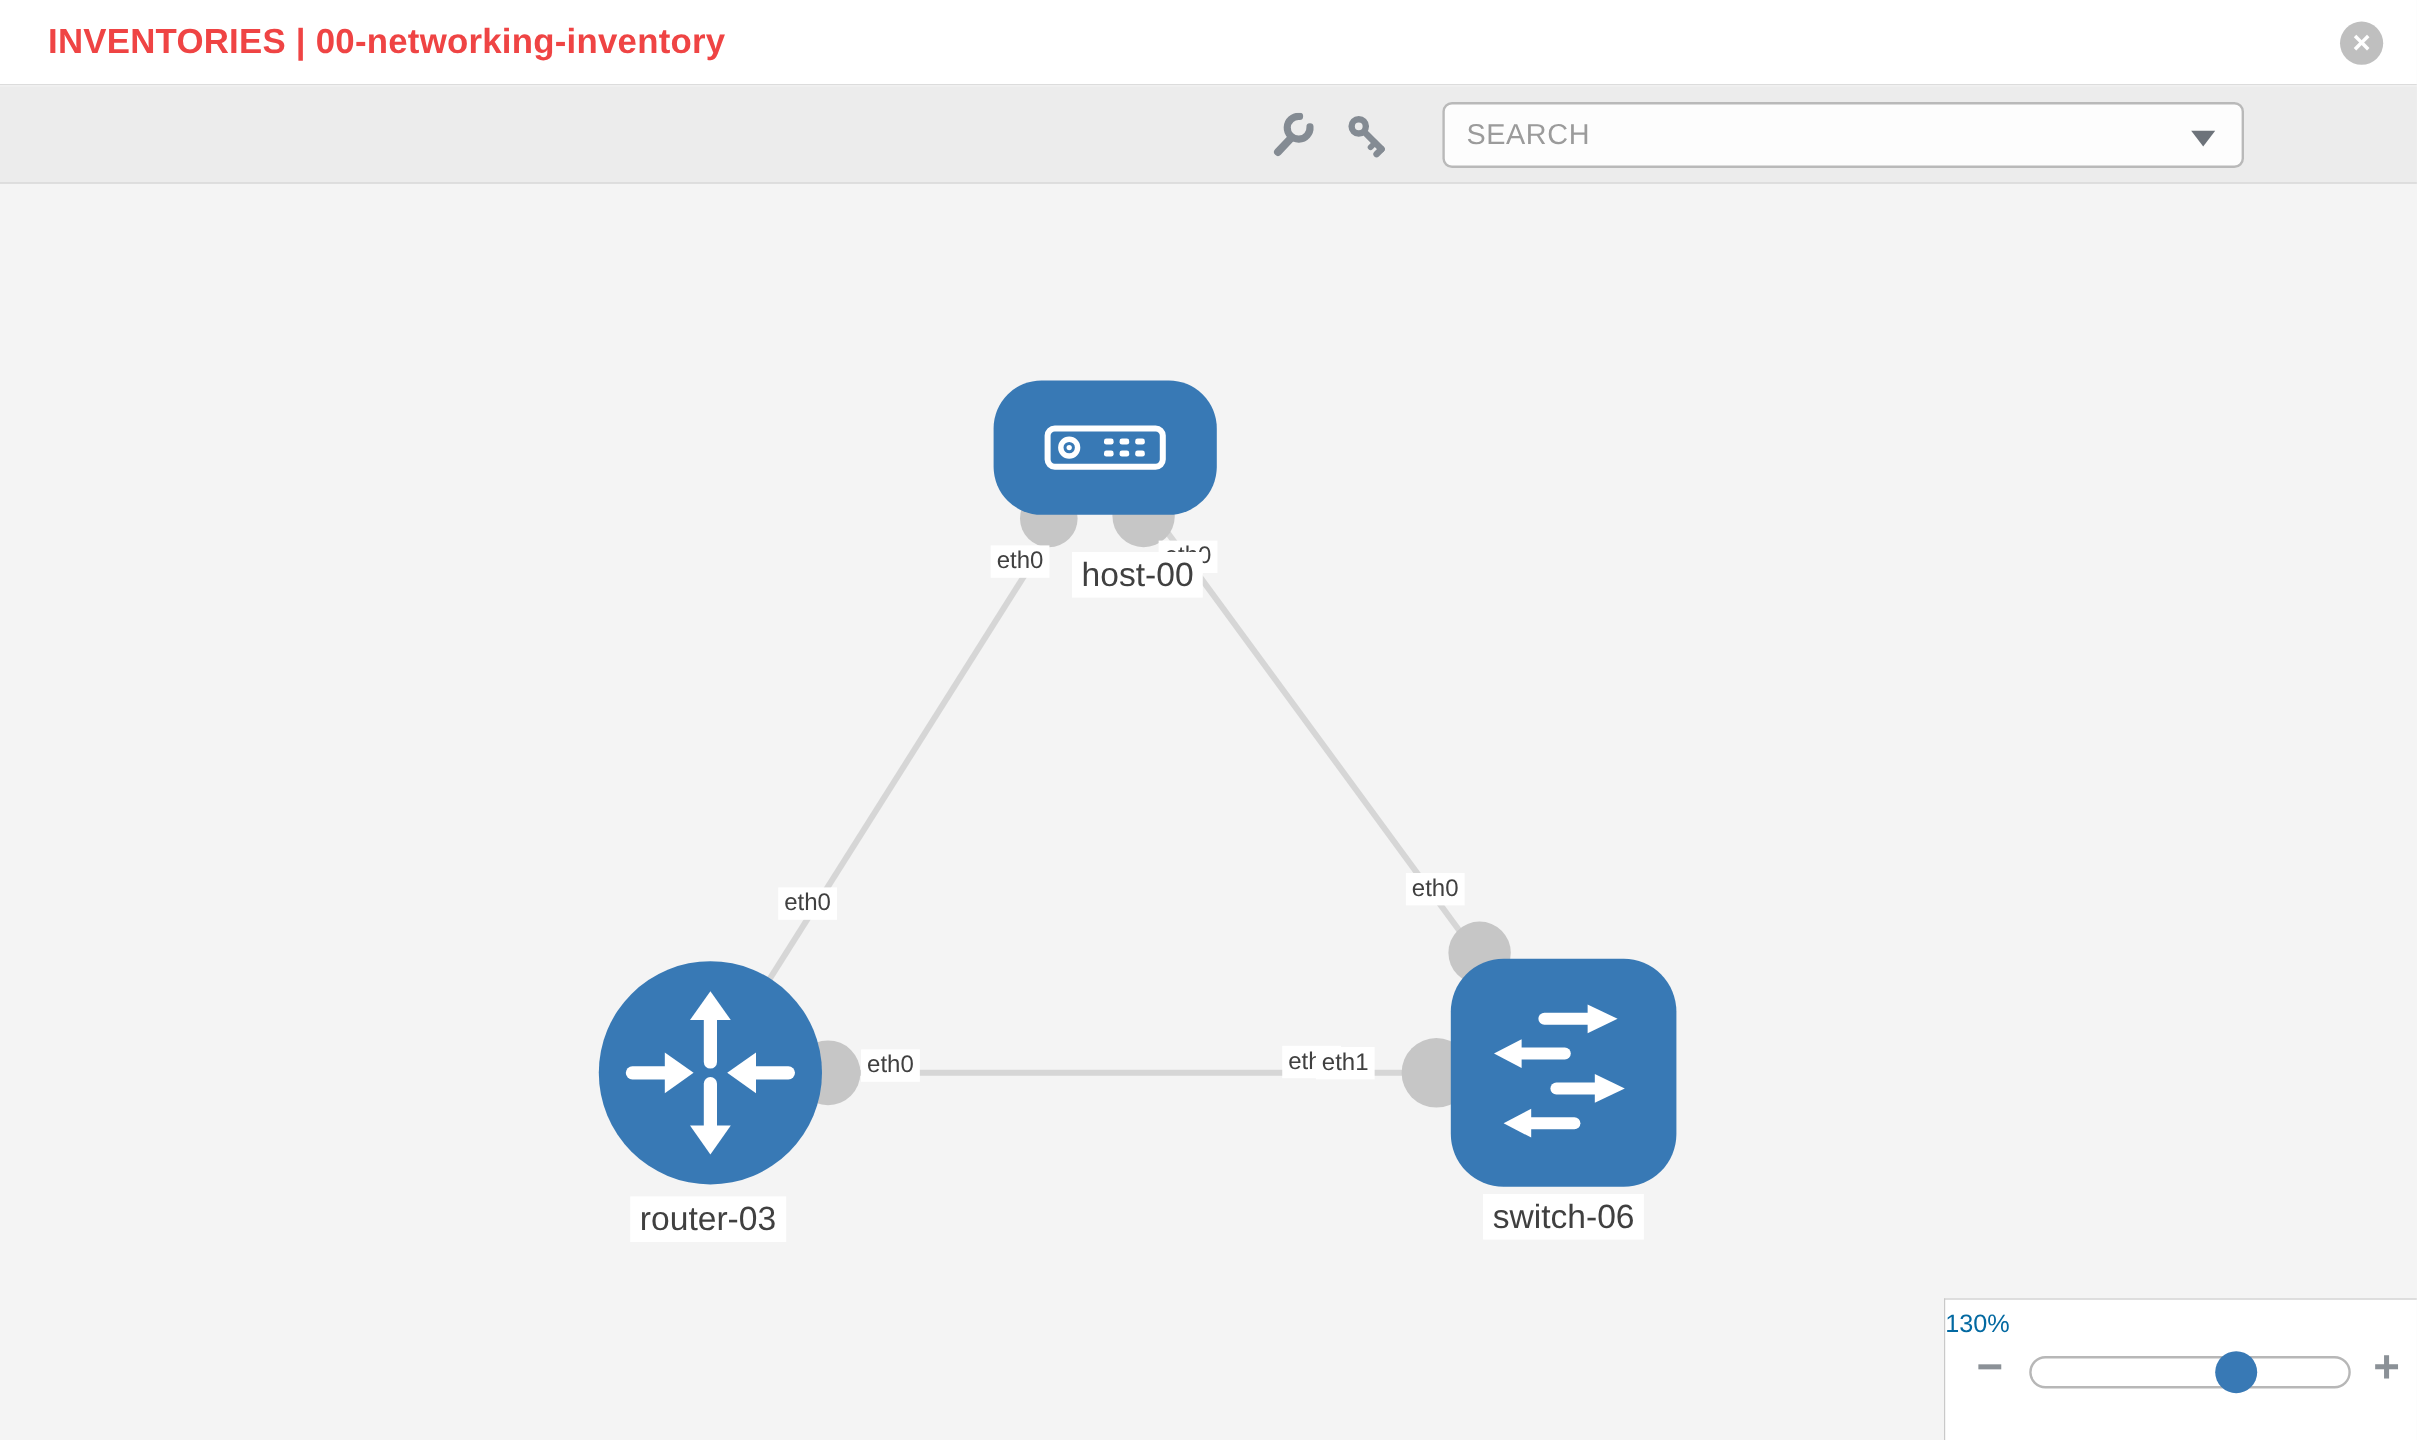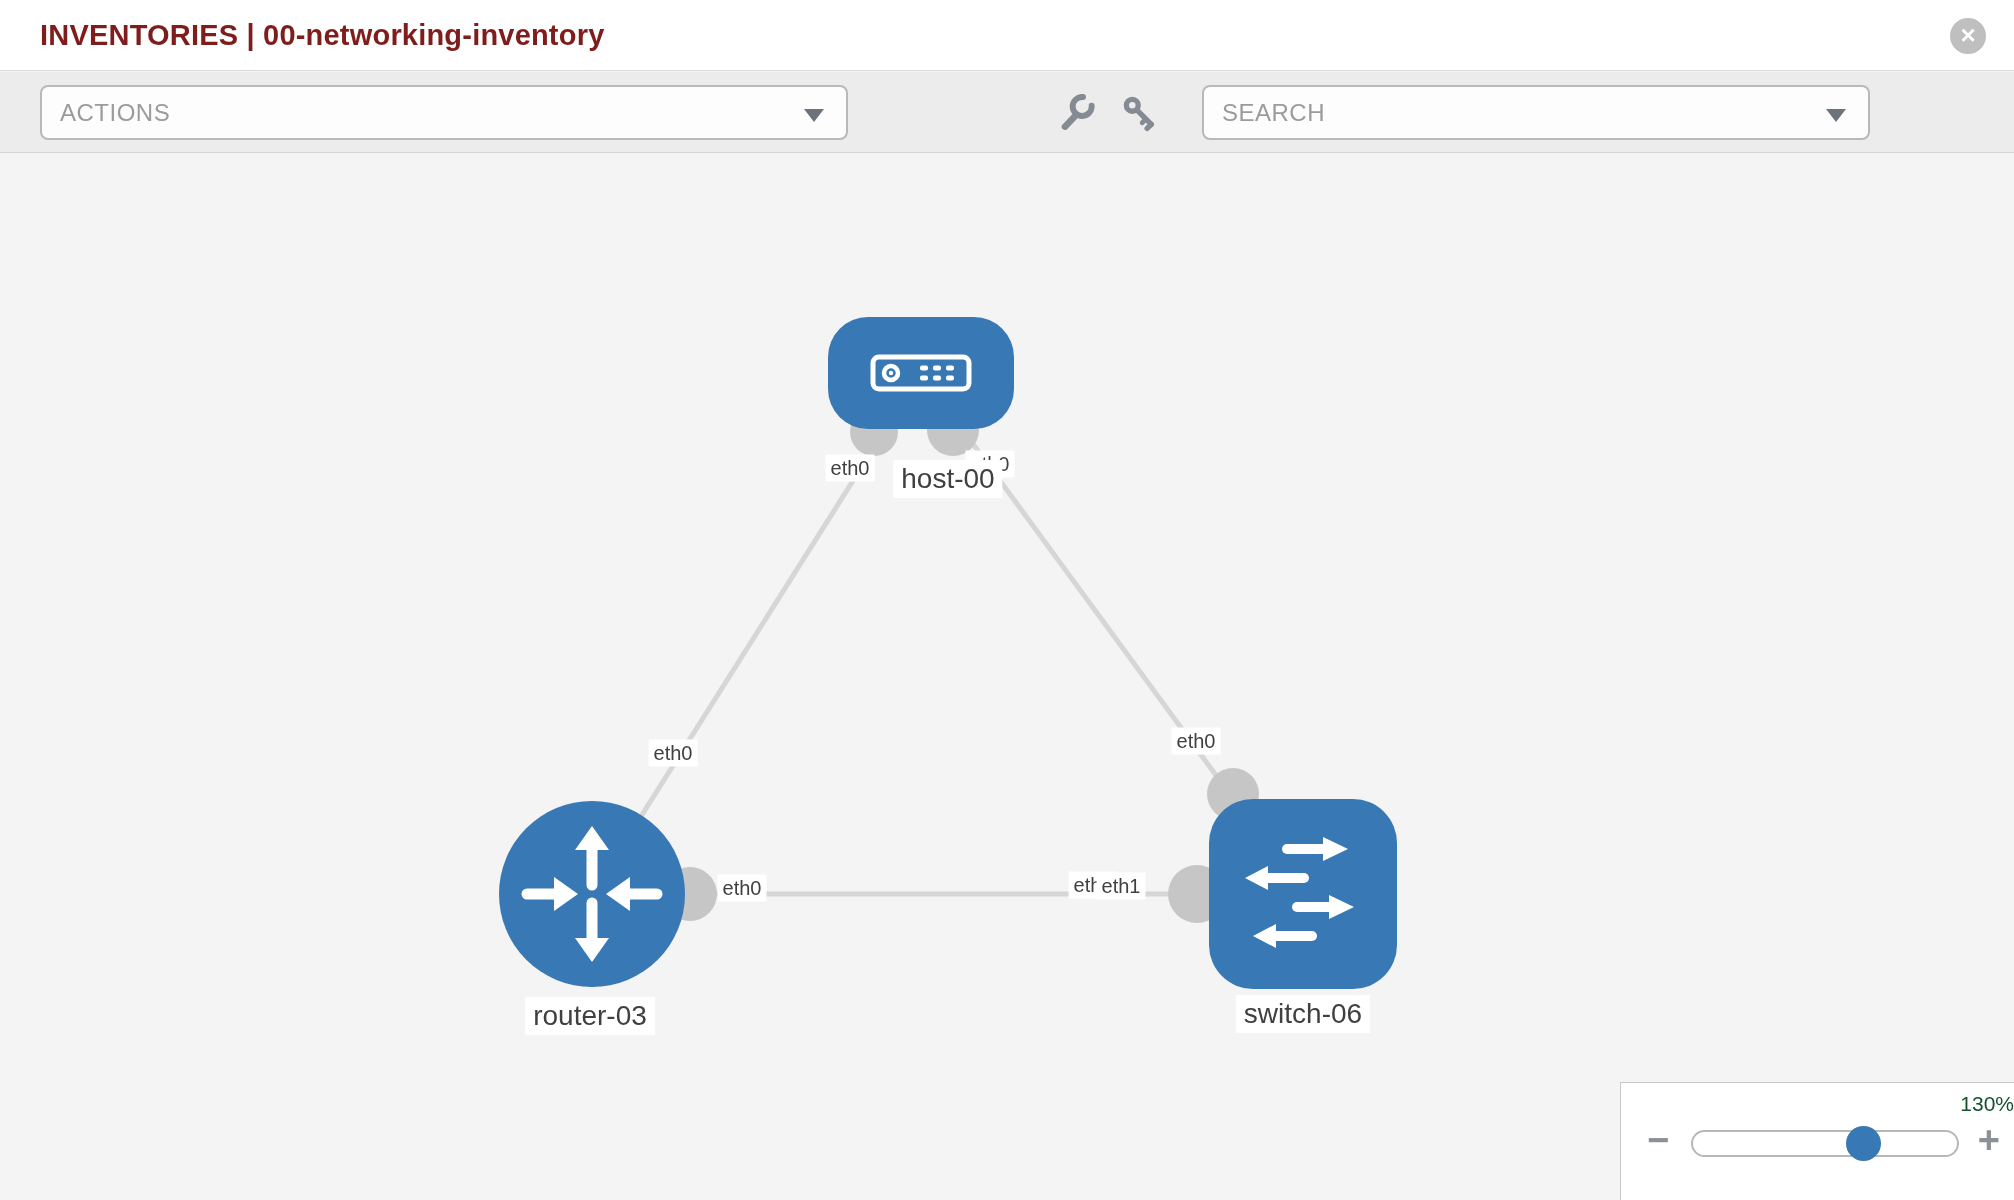--- a/index.html
+++ b/index.html
@@ -11,21 +11,21 @@
     overflow:hidden;
   }
 
   
   .header {
     position:absolute; top:0; left:0; width:2014px; height:71px;
     background:#ffffff; border-bottom:1px solid #dcdcdc;
   }
   .header-title {
     position:absolute; left:40px; top:0; line-height:71px;
-    font-size:29px; font-weight:bold; color:#7f1d1d; letter-spacing:.2px;
+    font-size:29px; font-weight:bold; color:#ef4444; letter-spacing:.2px;
   }
   .close-btn {
     position:absolute; right:28px; top:18px; width:36px; height:36px;
     border-radius:50%; background:#bfbfbf; color:#ffffff;
     font-size:26px; font-weight:bold; text-align:center; line-height:34px;
     cursor:pointer; user-select:none;
   }
 
   
   .toolbar {
@@ -60,21 +60,21 @@
     background:#ffffff; color:#404040; white-space:nowrap;
   }
   .node-label { font-size:28px; padding:3px 8px; }
   .port-label { font-size:20px; padding:2px 5px; }
 
   
   .zoom-panel {
     position:absolute; right:0; bottom:0; width:394px; height:118px;
     background:#ffffff; border-top:1px solid #c9c9c9; border-left:1px solid #c9c9c9;
   }
-  .zoom-value { text-align:right; margin-top:9px; font-size:21px; color:#14532d; }
+  .zoom-value { text-align:left; margin-top:9px; font-size:21px; color:#0369a1; }
   .zoom-row { position:relative; height:64px; }
   .zoom-btn {
     position:absolute; top:2px; font-size:38px; font-weight:bold; color:#8b9197;
     cursor:pointer; user-select:none; line-height:44px;
   }
   .zoom-minus { left:26px; }
   .zoom-plus  { right:14px; }
   .zoom-track {
     position:absolute; left:70px; top:14px; width:268px; height:27px;
     background:#ffffff; border:2px solid #b7b7b7; border-radius:14px; cursor:pointer;
@@ -88,24 +88,20 @@
 <body>
 
 <div class="header">
   <div class="header-title">INVENTORIES | 00-networking-inventory</div>
   <div class="close-btn">
     <span>×</span>
   </div>
 </div>
 
 <div class="toolbar">
-  <div class="select-box" id="actions-box">
-    <span>ACTIONS</span>
-    <span class="caret"></span>
-  </div>
 
   <svg class="tool-icon" id="wrench-icon" viewBox="0 0 32 32">
     <path d="M 20.2 2.5 A 8 8 0 1 0 27.5 9.8" fill="none" stroke="#848b93" stroke-width="5" stroke-linecap="round"></path>
     <line x1="5" y1="27.5" x2="14.2" y2="17.8" stroke="#848b93" stroke-width="5.5" stroke-linecap="round"></line>
   </svg>
 
   <svg class="tool-icon" id="key-icon" viewBox="0 0 32 32">
     <circle cx="9.5" cy="9.5" r="5" fill="none" stroke="#848b93" stroke-width="4.5"></circle>
     <line x1="13.5" y1="13.5" x2="25.5" y2="25.5" stroke="#848b93" stroke-width="4.5" stroke-linecap="round"></line>
     <line x1="25.5" y1="25.5" x2="22" y2="29" stroke="#848b93" stroke-width="4.5" stroke-linecap="round"></line>

